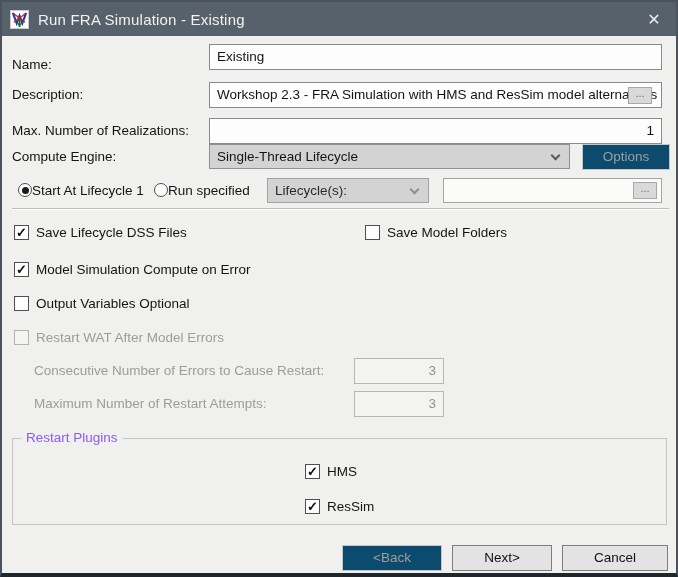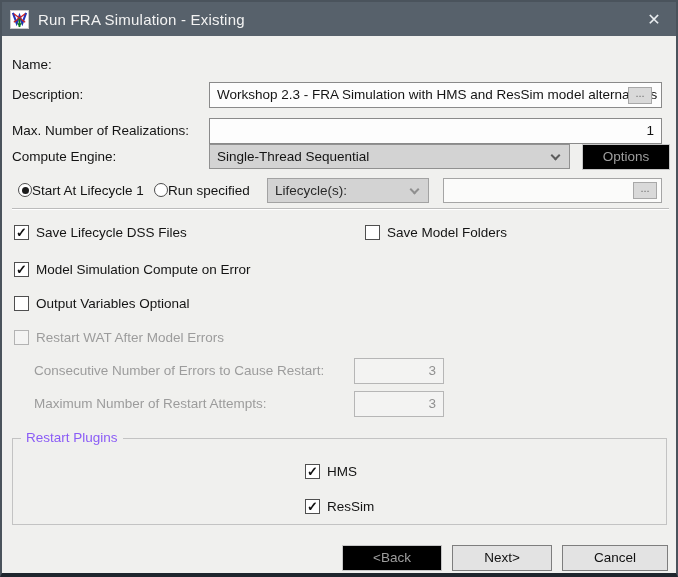--- a/index.html
+++ b/index.html
@@ -37,21 +37,21 @@
     border-right:2px solid #5c5c5c; border-bottom:2px solid #5c5c5c; transform:rotate(45deg);
   }
   .combo.dim { border-color:#a2a2a2; color:#2a2a2a; }
   .combo.dim .chev { border-color:#8f8f8f; }
 
   .btn {
     position:absolute; height:26px; background:#e3e3e3; border:1px solid #7e7e7e;
     font-size:13.5px; color:#111; text-align:center; line-height:24px; cursor:default;
     font-family:"Liberation Sans", sans-serif;
   }
-  .btn.disabled { background:#000000; border-color:#c6c6c6; color:#9e9e9e; }
+  .btn.disabled { background:#0c4a6e; border-color:#c6c6c6; color:#9e9e9e; }
   .mini-btn {
     position:absolute; width:24px; height:17px; background:#d9d9d9; border:1px solid #a8a8a8;
     color:#6f6f6f; font-size:11px; line-height:11px; text-align:center; cursor:default;
   }
 
   .cbrow { position:absolute; display:flex; align-items:center; gap:7px; height:16px; }
   .cb-box {
     width:15px; height:15px; background:#fff; border:1px solid #4f4f4f; flex:0 0 auto;
     font-size:13px; font-weight:bold; line-height:13px; text-align:center; color:#101010;
   }
@@ -85,33 +85,34 @@
         <path d="M6.2 13 L9 16.5 L11.8 13 Z" fill="#0e7a22"></path>
       </svg>
     </span>
     <span class="title-text">Run FRA Simulation - Existing</span>
     <span class="close-btn">✕</span>
   </div>
 
   <div class="content">
 
     <div class="lbl" style="left:10px; top:16px;">Name:</div>
+    <div class="field" style="left:207px; top:8px; width:453px;">Existing</div>
 
     <div class="lbl" style="left:10px; top:46px;">Description:</div>
     <div class="field" style="left:207px; top:46px; width:453px;">
       <span>Workshop 2.3 - FRA Simulation with HMS and ResSim model alternatives</span>
       <span class="mini-btn" style="right:9px; top:4px;">...</span>
     </div>
 
     <div class="lbl" style="left:10px; top:82px;">Max. Number of Realizations:</div>
     <div class="field num" style="left:207px; top:82px; width:453px;">1</div>
 
     <div class="lbl" style="left:10px; top:108px;">Compute Engine:</div>
     <div class="combo" style="left:207px; top:108px; width:361px;">
-      <span>Single-Thread Sequential</span>
+      <span>Single-Thread Lifecycle</span>
       <span class="chev"></span>
     </div>
     <button class="btn disabled" style="left:580px; top:108px; width:88px;">Options</button>
 
     <div class="radiorow" style="left:16px; top:142px;">
       <span class="radio selected">
           <span class="dot"></span>
         </span>
       <span>Start At Lifecycle 1</span>
     </div>

